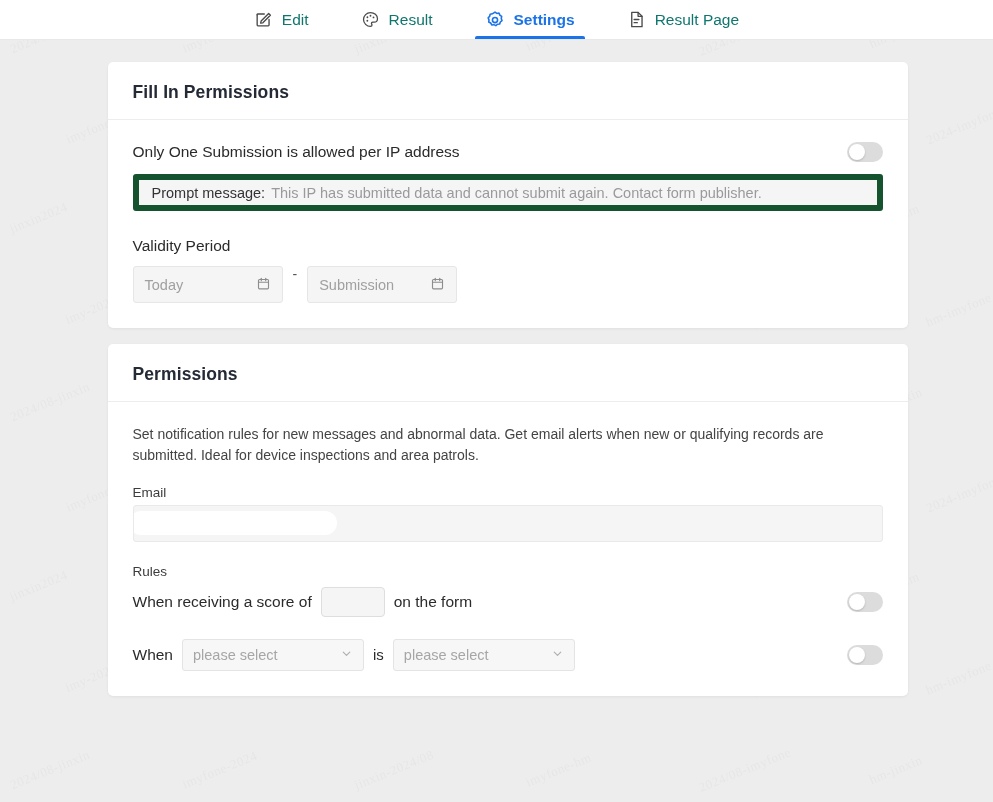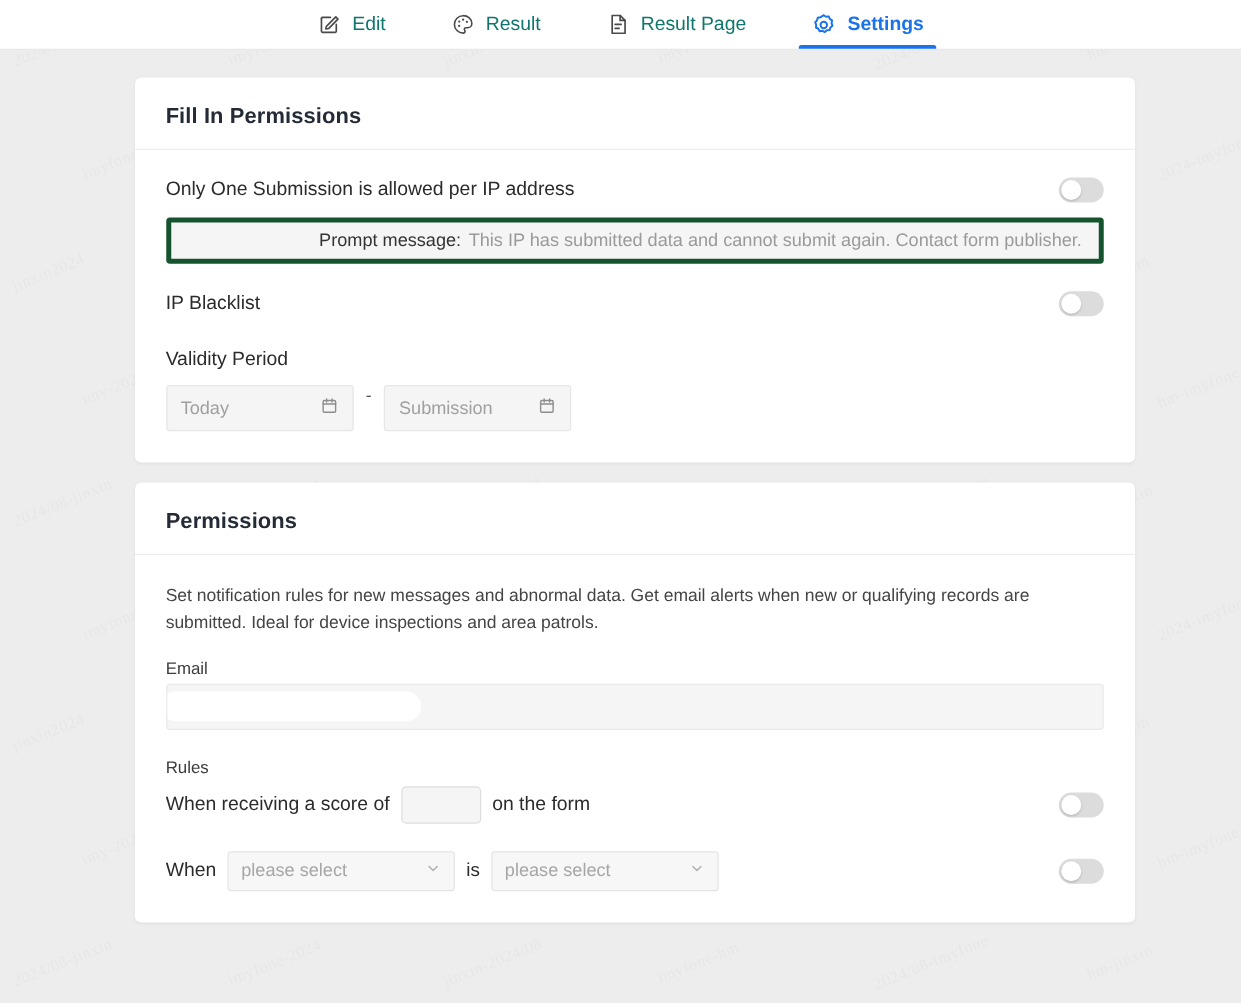--- a/index.html
+++ b/index.html
@@ -124,28 +124,27 @@
     border-radius: 50%;
     background: #ffffff;
     box-shadow: 0 1px 2px rgba(0,0,0,0.18);
   }
 
   
   .input-box {
     width: 100%;
     height: 37px;
     background: #f5f5f5;
-    border: 4px solid #14532d;
+    border: 6px solid #14532d;
     border-radius: 3px;
     display: flex;
     align-items: center;
     padding: 0 13px;
     font-size: 14.5px;
     margin-top: 12px;
-    justify-content: flex-end;
   }
   .prompt-key { color: #333; white-space: nowrap; }
   .prompt-val { color: #9a9a9a; margin-left: 6px; }
   .ph { color: #a0a0a0; }
 
   .date-row {
     display: flex;
     gap: 10px;
     margin-top: 11px;
   }
@@ -308,43 +307,43 @@
         <path d="M12 3.2 a8.8 8.8 0 1 0 0 17.6 c1.3 0 1.9 -.9 1.9 -1.8 0 -.9 -.7 -1.4 -.7 -2.2 0 -.8 .7 -1.4 1.6 -1.4 h1.8 c2.4 0 4.2 -1.9 4.2 -4.4 C20.8 6.6 16.9 3.2 12 3.2 z"></path>
         <circle cx="8.1" cy="9.2" r="1.15" fill="#4a4a4a" stroke="none"></circle>
         <circle cx="12" cy="7.3" r="1.15" fill="#4a4a4a" stroke="none"></circle>
         <circle cx="15.8" cy="9.4" r="1.15" fill="#4a4a4a" stroke="none"></circle>
         <circle cx="8.0" cy="13.6" r="1.15" fill="#4a4a4a" stroke="none"></circle>
       </svg>
     </span>
     <span>Result</span>
   </div>
 
+  <div class="tab active">
+    <span class="tab-ico">
+      <svg width="20" height="20" viewBox="0 0 24 24" fill="none" stroke="#1a73e8" stroke-width="1.9" stroke-linejoin="round">
+        <path d="M12 2.6 l2.2 1.5 2.6 -.4 1 2.4 2.2 1.5 -.5 2.6 .9 2.5 -2 1.7 -.8 2.5 -2.6 .2 -2 1.7 -2.3 -1.2 -2.6 .3 -1.3 -2.3 -2.3 -1.2 .3 -2.6 -1 -2.4 1.8 -1.9 .6 -2.5 2.6 -.4 z"></path>
+        <circle cx="12" cy="12" r="3.1"></circle>
+      </svg>
+    </span>
+    <span>Settings</span>
+    <span class="underline"></span>
+  </div>
+
   <div class="tab">
     <span class="tab-ico">
       <svg width="19" height="19" viewBox="0 0 24 24" fill="none" stroke="#4a4a4a" stroke-width="1.7" stroke-linecap="round" stroke-linejoin="round">
         <path d="M6 3 h8 l5 5 v13 H6 z"></path>
         <path d="M14 3 v5 h5"></path>
         <path d="M9 12 h6"></path>
         <path d="M9 16 h4"></path>
       </svg>
     </span>
     <span>Result Page</span>
   </div>
 
-  <div class="tab active">
-    <span class="tab-ico">
-      <svg width="20" height="20" viewBox="0 0 24 24" fill="none" stroke="#1a73e8" stroke-width="1.9" stroke-linejoin="round">
-        <path d="M12 2.6 l2.2 1.5 2.6 -.4 1 2.4 2.2 1.5 -.5 2.6 .9 2.5 -2 1.7 -.8 2.5 -2.6 .2 -2 1.7 -2.3 -1.2 -2.6 .3 -1.3 -2.3 -2.3 -1.2 .3 -2.6 -1 -2.4 1.8 -1.9 .6 -2.5 2.6 -.4 z"></path>
-        <circle cx="12" cy="12" r="3.1"></circle>
-      </svg>
-    </span>
-    <span>Settings</span>
-    <span class="underline"></span>
-  </div>
-
 </div>
 
 <div class="page">
 
   <div class="card">
     <div class="card-head">
       <div class="card-title">Fill In Permissions</div>
     </div>
     <div class="card-body">
 
@@ -353,26 +352,20 @@
         <div class="toggle">
           <div class="knob"></div>
         </div>
       </div>
 
       <div class="input-box">
         <span class="prompt-key">Prompt message:</span>
         <span class="prompt-val">This IP has submitted data and cannot submit again. Contact form publisher.</span>
       </div>
 
-      <div class="row-between mt22">
-        <span class="field-label">IP Blacklist</span>
-        <div class="toggle">
-          <div class="knob"></div>
-        </div>
-      </div>
 
 
       <div class="mt26">
         <div class="field-label">Validity Period</div>
         <div class="date-row">
           <div class="date-box">
             <span class="ph">Today</span>
             <span>
               <svg width="15" height="15" viewBox="0 0 24 24" fill="none" stroke="#8d8d8d" stroke-width="1.8" stroke-linecap="round">
                 <rect x="4" y="5.5" width="16" height="15" rx="1.6"></rect>

